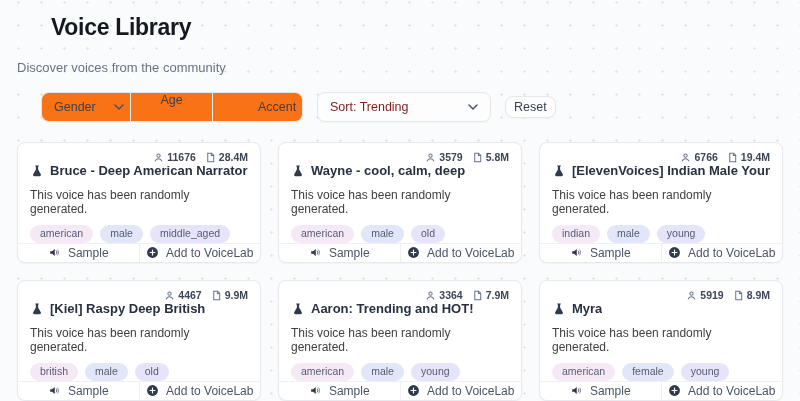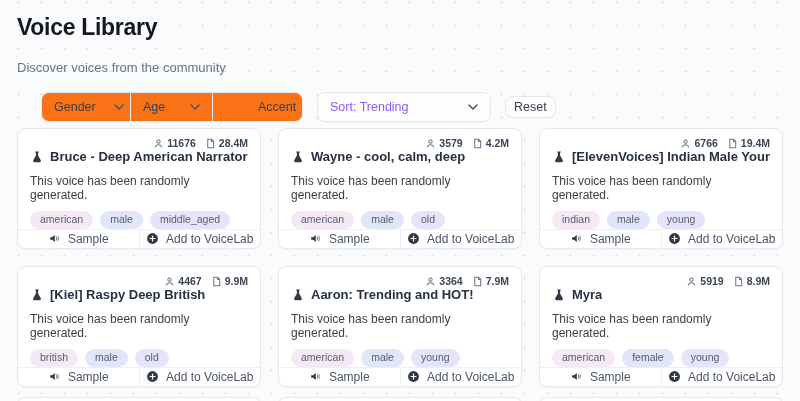--- a/index.html
+++ b/index.html
@@ -6,57 +6,57 @@
   html,body { width:800px; height:401px; overflow:hidden; }
   body {
     font-family:"Liberation Sans", sans-serif;
     background-color:#fafbfc;
     background-image:radial-gradient(circle, #e3e5ea 1.1px, transparent 1.3px);
     background-size:23px 23px;
     background-position:7px 14px;
     color:#273142;
   }
   .page { padding:14px 17px 0 17px; }
-  h1.page-title { font-size:23px; font-weight:800; color:#14181f; letter-spacing:-0.3px; }
+  h1.page-title { font-size:23px; font-weight:800; color:#14181f; letter-spacing:-0.3px;margin-left:34px; }
   .page-subtitle { margin-top:19px; font-size:13px; color:#6b7280; }
 
   
   .filter-bar { display:flex; align-items:center; margin-top:17px; }
   .filter-group {
     display:flex; background:#f97316; border:1px solid #e5e7eb;
     border-radius:8px; height:30px; overflow:hidden;
     box-shadow:0 1px 1px rgba(16,24,40,.03);
     margin-left:24px;
   }
   .filter-seg {
     display:flex; align-items:center; justify-content:space-between;
     gap:18px; padding:0 12px; font-size:12.5px; color:#374151; cursor:pointer;
   }
   .filter-seg + .filter-seg { border-left:1px solid #eceef2; }
   .filter-seg:nth-child(1){ width:88px; }
-  .filter-seg:nth-child(2){ width:82px; }
+  .filter-seg:nth-child(2){ width:82px;flex-direction:column; }
   .filter-seg:nth-child(3){ width:90px;padding-left:45px; }
   .sort-select {
     display:flex; align-items:center; justify-content:space-between;
     margin-left:14px; width:174px; height:30px; padding:0 12px;
     background:#fdfdfe; border:1px solid #e5e7eb; border-radius:8px;
-    font-size:12.5px; color:#8b5cf6; cursor:pointer;
+    font-size:12.5px; color:#7f1d1d; cursor:pointer;
     box-shadow:0 1px 1px rgba(16,24,40,.03);
   }
   .reset-btn {
     margin-left:14px; height:22px; padding:0 8px;
     background:#fdfdfe; border:1px solid #e5e7eb; border-radius:8px;
     font-size:12.5px; color:#374151; font-family:inherit; cursor:pointer;
     box-shadow:0 1px 1px rgba(16,24,40,.03);
   }
   .chev { display:inline-flex; }
 
   
   .grid {
-    margin-top:6px;
+    margin-top:20px;
     display:grid; grid-template-columns:repeat(3,1fr);
     column-gap:17px; row-gap:17px;
   }
   .card {
     background:#ffffff; border:1px solid #e7e9ee; border-radius:8px;
     box-shadow:0 1px 2px rgba(16,24,40,.04);
     display:flex; flex-direction:column; height:121px; overflow:hidden;
   }
   .card-body { padding:8px 12px 0 12px; flex:1; }
   .stats { display:flex; justify-content:flex-end; align-items:center; gap:9px; }
@@ -209,21 +209,21 @@
           </span>
           <span>3579</span>
         </span>
         <span class="stat">
           <span>
             <svg width="11" height="11" viewBox="0 0 24 24" fill="none" stroke="#64748b" stroke-width="2.2">
                   <path d="M6 2.5h8.5L19 7v14.5H6z"></path>
                   <path d="M14 2.5V7.5h5"></path>
                 </svg>
           </span>
-          <span>4.2M</span>
+          <span>5.8M</span>
         </span>
       </div>
       <div class="title-row">
         <span>
           <svg width="14" height="14" viewBox="0 0 24 24" fill="#2f3a4d">
                 <path d="M9 2.5h6v1.6h-1.1v5.2l4.6 8.4c.8 1.5-.3 3.3-2 3.3H7.5c-1.7 0-2.8-1.8-2-3.3l4.6-8.4V4.1H9V2.5z"></path>
               </svg>
         </span>
         <span class="voice-title">Wayne - cool, calm, deep</span>
       </div>

